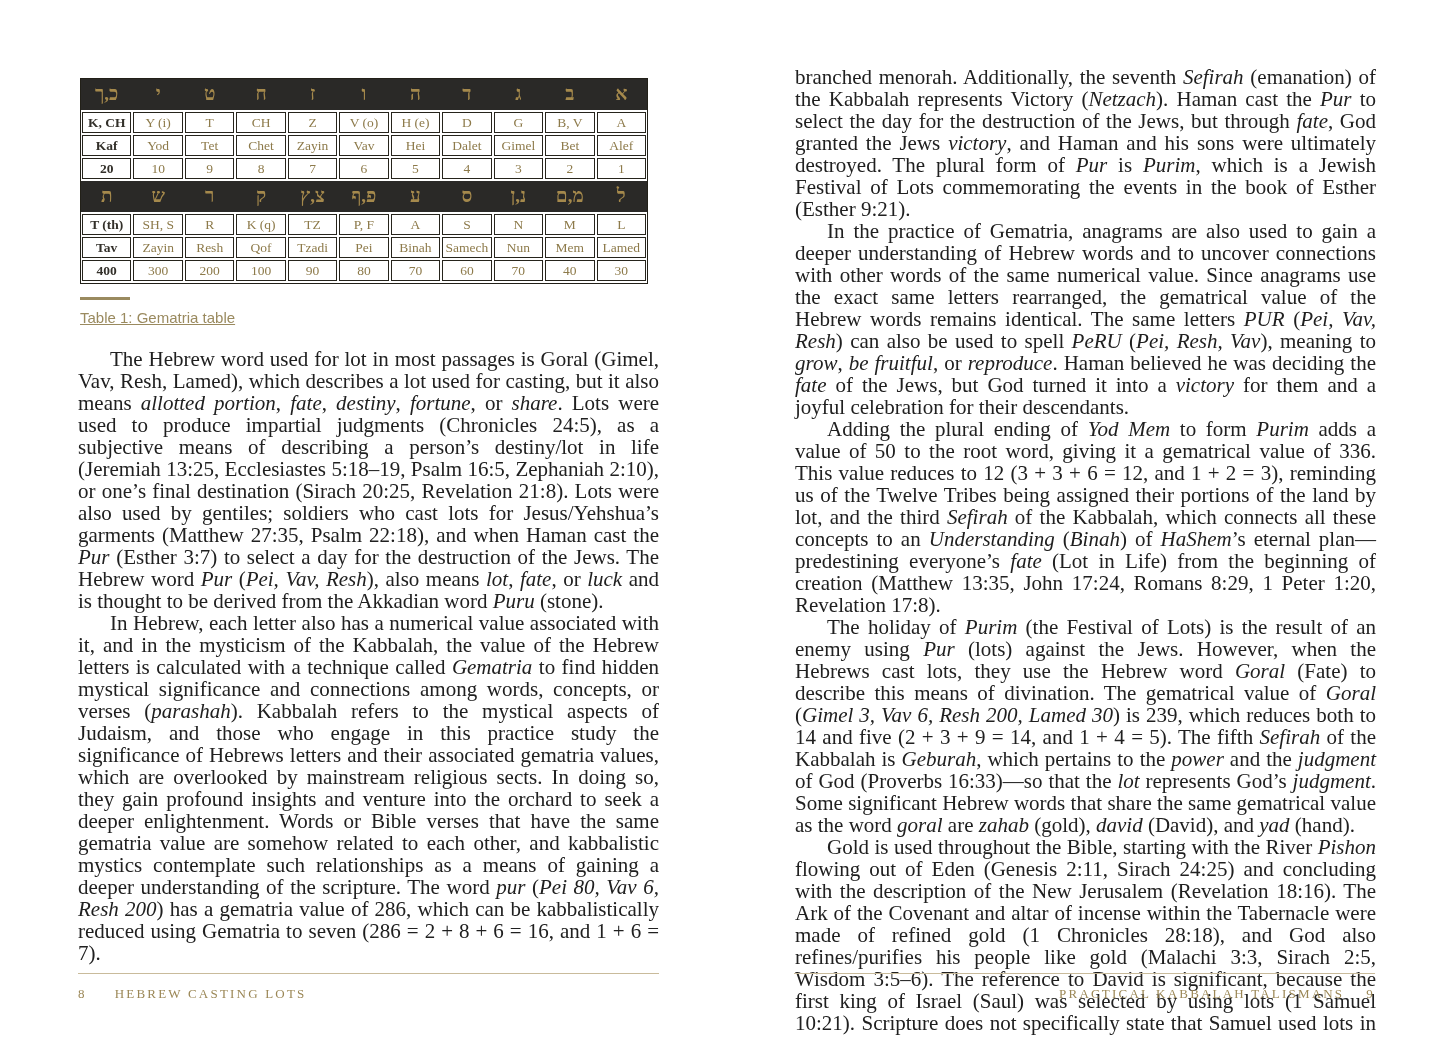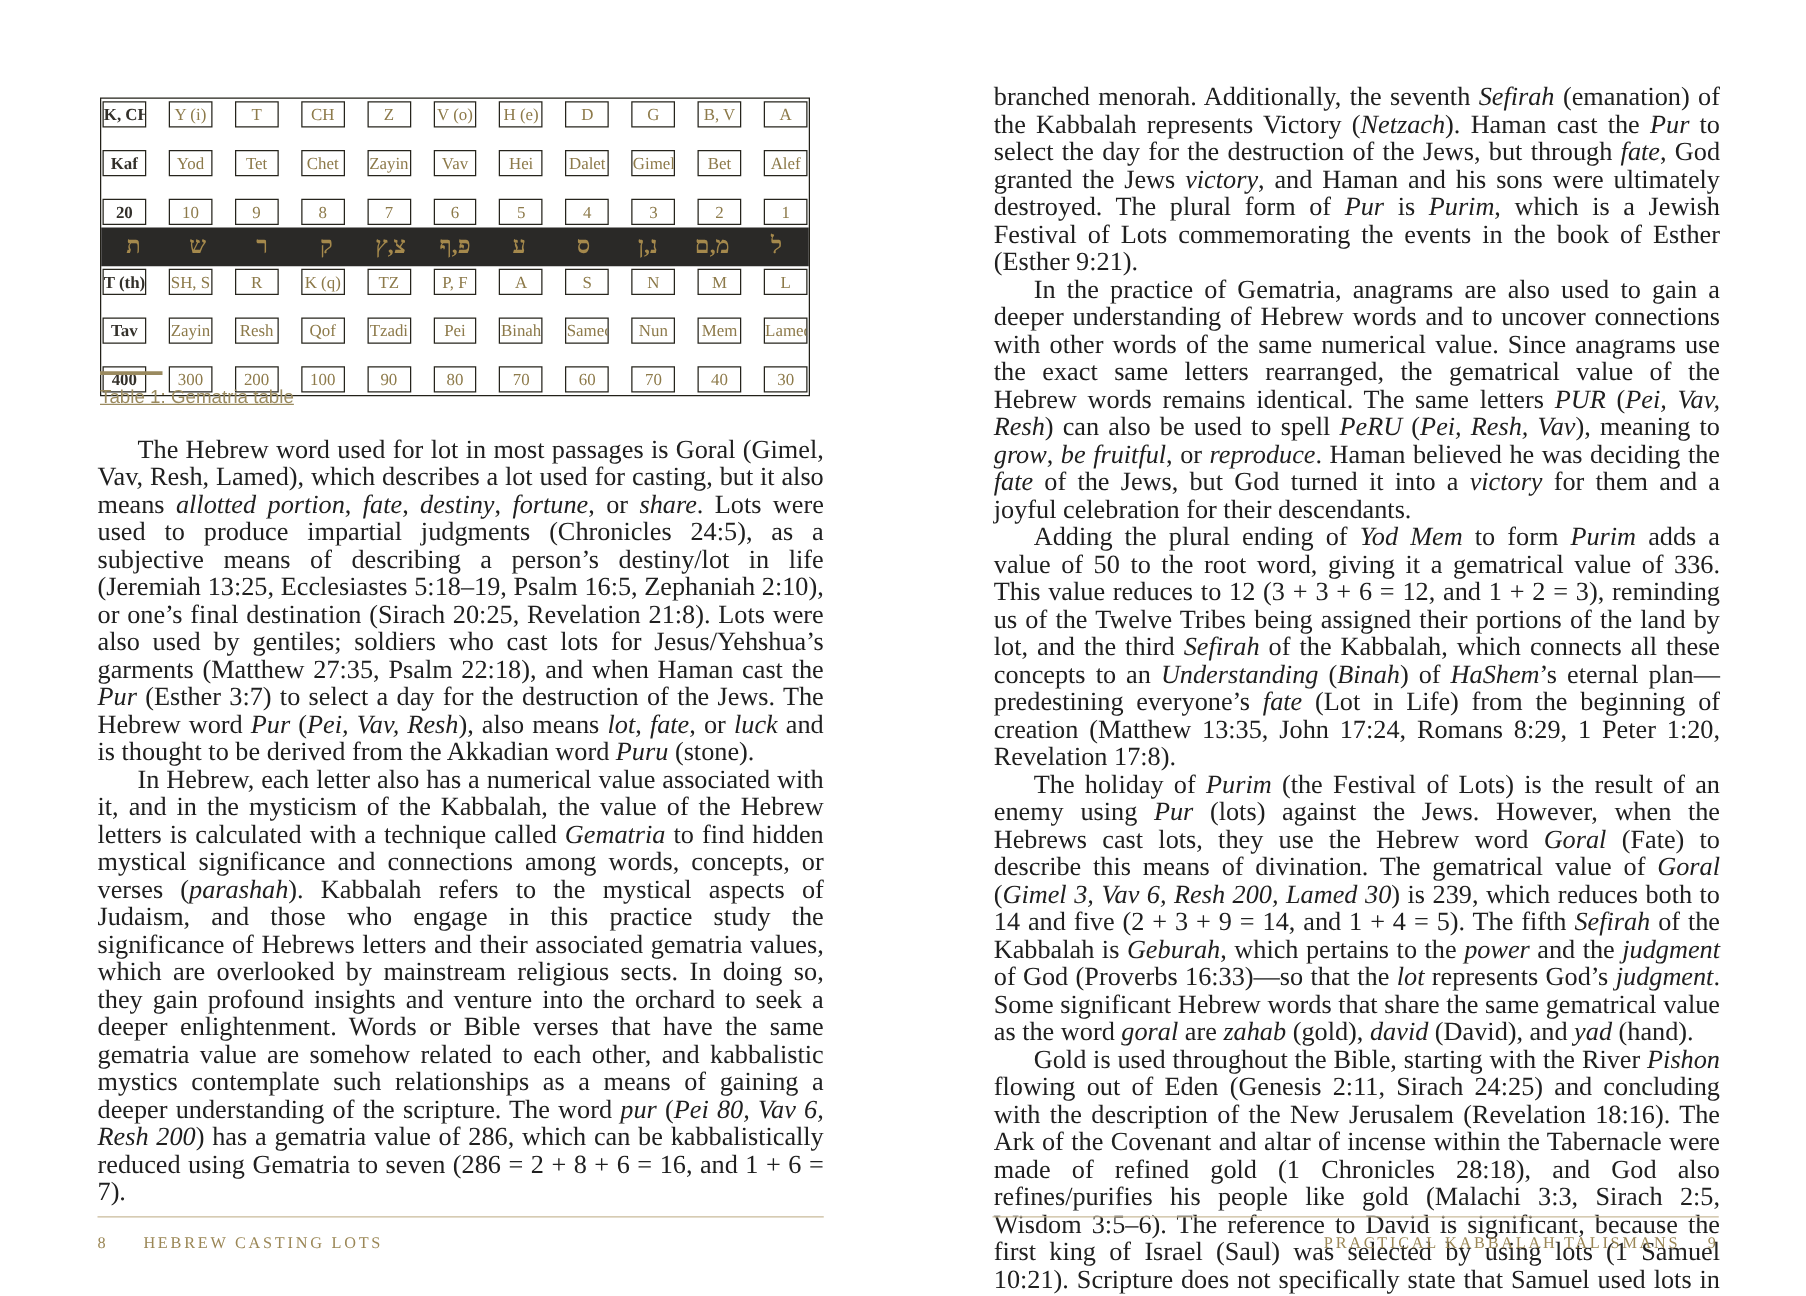--- a/index.html
+++ b/index.html
@@ -16,21 +16,21 @@
     border: 1px solid #222018; background: #ffffff; box-sizing: border-box;
   }
   .hebrew-row { display: flex; background: var(--table-dark-bg, #2a2927); height: 31px; }
   .hletter {
     flex: 1; text-align: center; color: var(--hebrew-gold, #a5894c);
     font-weight: bold; font-size: 19px; line-height: 30px; direction: rtl;
     white-space: nowrap; overflow: visible;
   }
   .cells-grid {
     display: grid; grid-template-columns: repeat(11, 1fr);
-    gap: 18px; margin: 2px 1px;
+    gap: 2px; margin: 2px 1px;
   }
   .cell {
     border: 1px solid #26241c; background: #ffffff;
     text-align: center; font-size: 13.5px; line-height: 19px; height: 19px;
     color: var(--cell-gold, #8d7a4a); white-space: nowrap; overflow: hidden;
   }
   .cell.col-first { color: var(--cell-dark, #33302a); font-weight: bold; }
   
   .caption-rule {
     position: absolute; left: 80px; top: 297px; width: 50px; height: 3px;
@@ -67,20 +67,33 @@
   }
   #left-footer  { left: 78px; }
   #right-footer { left: 794px; justify-content: flex-end; }
   .pgnum-left  { margin-right: 28px; }
   .pgnum-right { margin-left: 22px; }
 </style>
 </head>
 <body>
 
 <div class="gtable">
+    <div class="hebrew-row">
+      <span class="hletter">כ,ך</span>
+      <span class="hletter">י</span>
+      <span class="hletter">ט</span>
+      <span class="hletter">ח</span>
+      <span class="hletter">ז</span>
+      <span class="hletter">ו</span>
+      <span class="hletter">ה</span>
+      <span class="hletter">ד</span>
+      <span class="hletter">ג</span>
+      <span class="hletter">ב</span>
+      <span class="hletter">א</span>
+    </div>
     <div class="cells-grid">
       <div class="cell col-first">K, CH</div>
       <div class="cell">Y (i)</div>
       <div class="cell">T</div>
       <div class="cell">CH</div>
       <div class="cell">Z</div>
       <div class="cell">V (o)</div>
       <div class="cell">H (e)</div>
       <div class="cell">D</div>
       <div class="cell">G</div>

